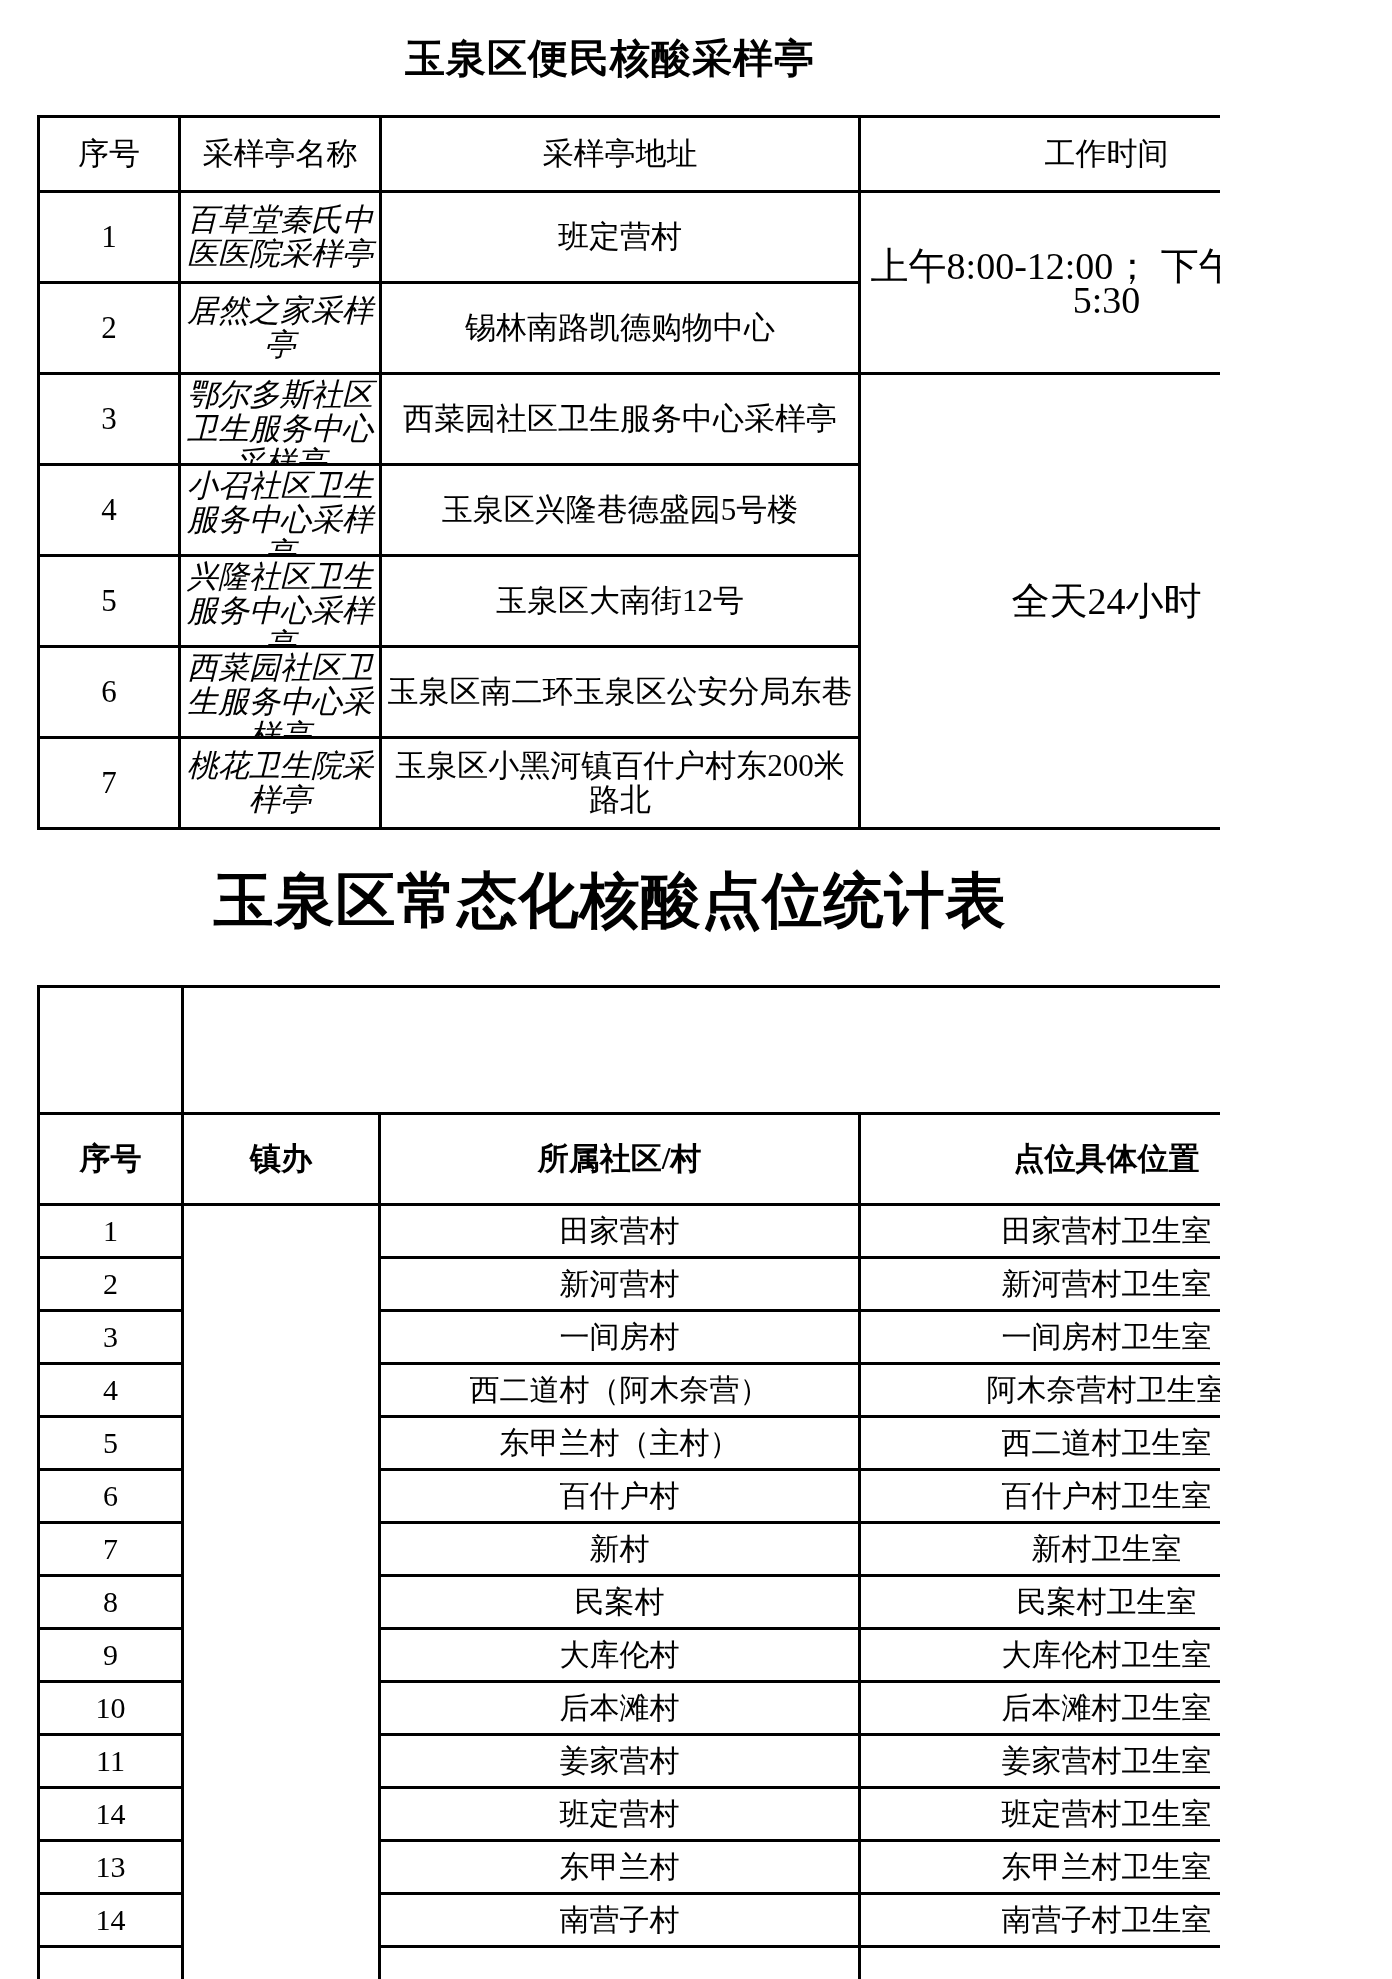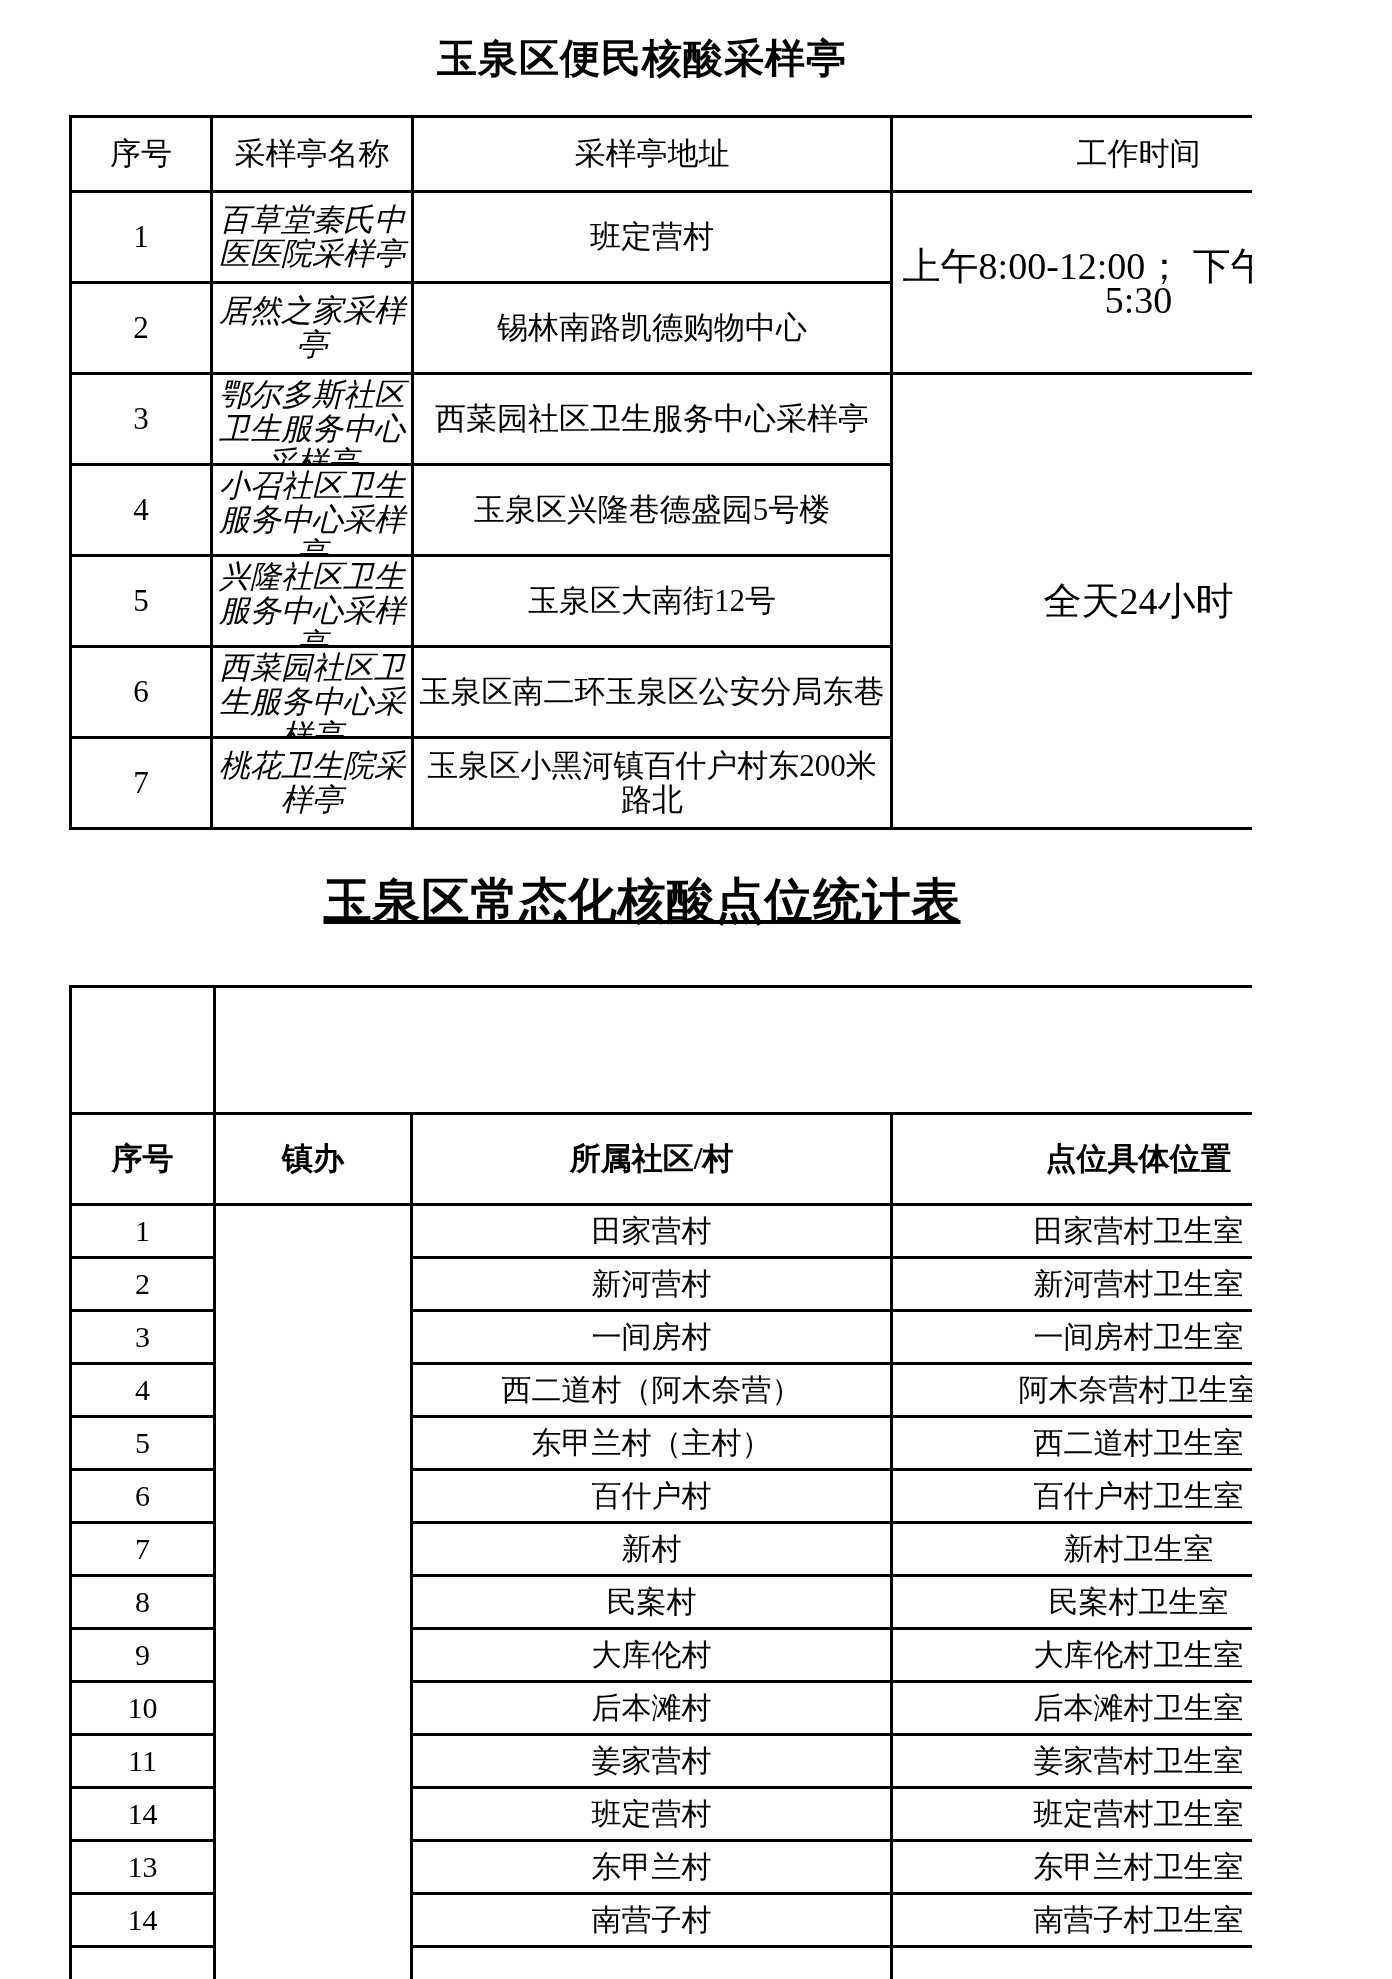--- a/index.html
+++ b/index.html
@@ -1,24 +1,23 @@
 <!DOCTYPE html>
 <html><head>
 <meta charset="utf-8">
 <style>
   html,body{margin:0;padding:0;background:#fff;}
   .page{
     width:1220px;height:1979px;background:#ffffff;overflow:hidden;
     font-family:"Liberation Serif","DejaVu Serif",serif;color:#000;
     position:relative;
-    padding-left:32px;
   }
   h1{margin:0;text-align:center;font-weight:bold;}
   .t1{padding-top:36px;font-size:40px;line-height:46px;letter-spacing:1px;}
-  .t2{padding-top:44px;font-size:48px;line-height:54px;letter-spacing:1px;text-decoration:underline;}
+  .t2{padding-top:44px;font-size:60px;line-height:54px;letter-spacing:1px;}
   table{border-collapse:collapse;table-layout:fixed;margin-left:37px;width:1315px;}
   table,td,th{border:3px solid #000;}
   td,th{text-align:center;vertical-align:middle;padding:0;font-size:31px;font-weight:normal;line-height:34px;}
   #t1{margin-top:33px;}
   #t2{margin-top:57px;}
   #t1 tr.hdr{height:75px;}
   #t1 tr.r{height:91px;}
   
   .nw{height:85px;overflow:hidden;display:flex;flex-direction:column;justify-content:center;font-style:italic;}
   .nw.clip{justify-content:flex-start;padding-top:3px;}

